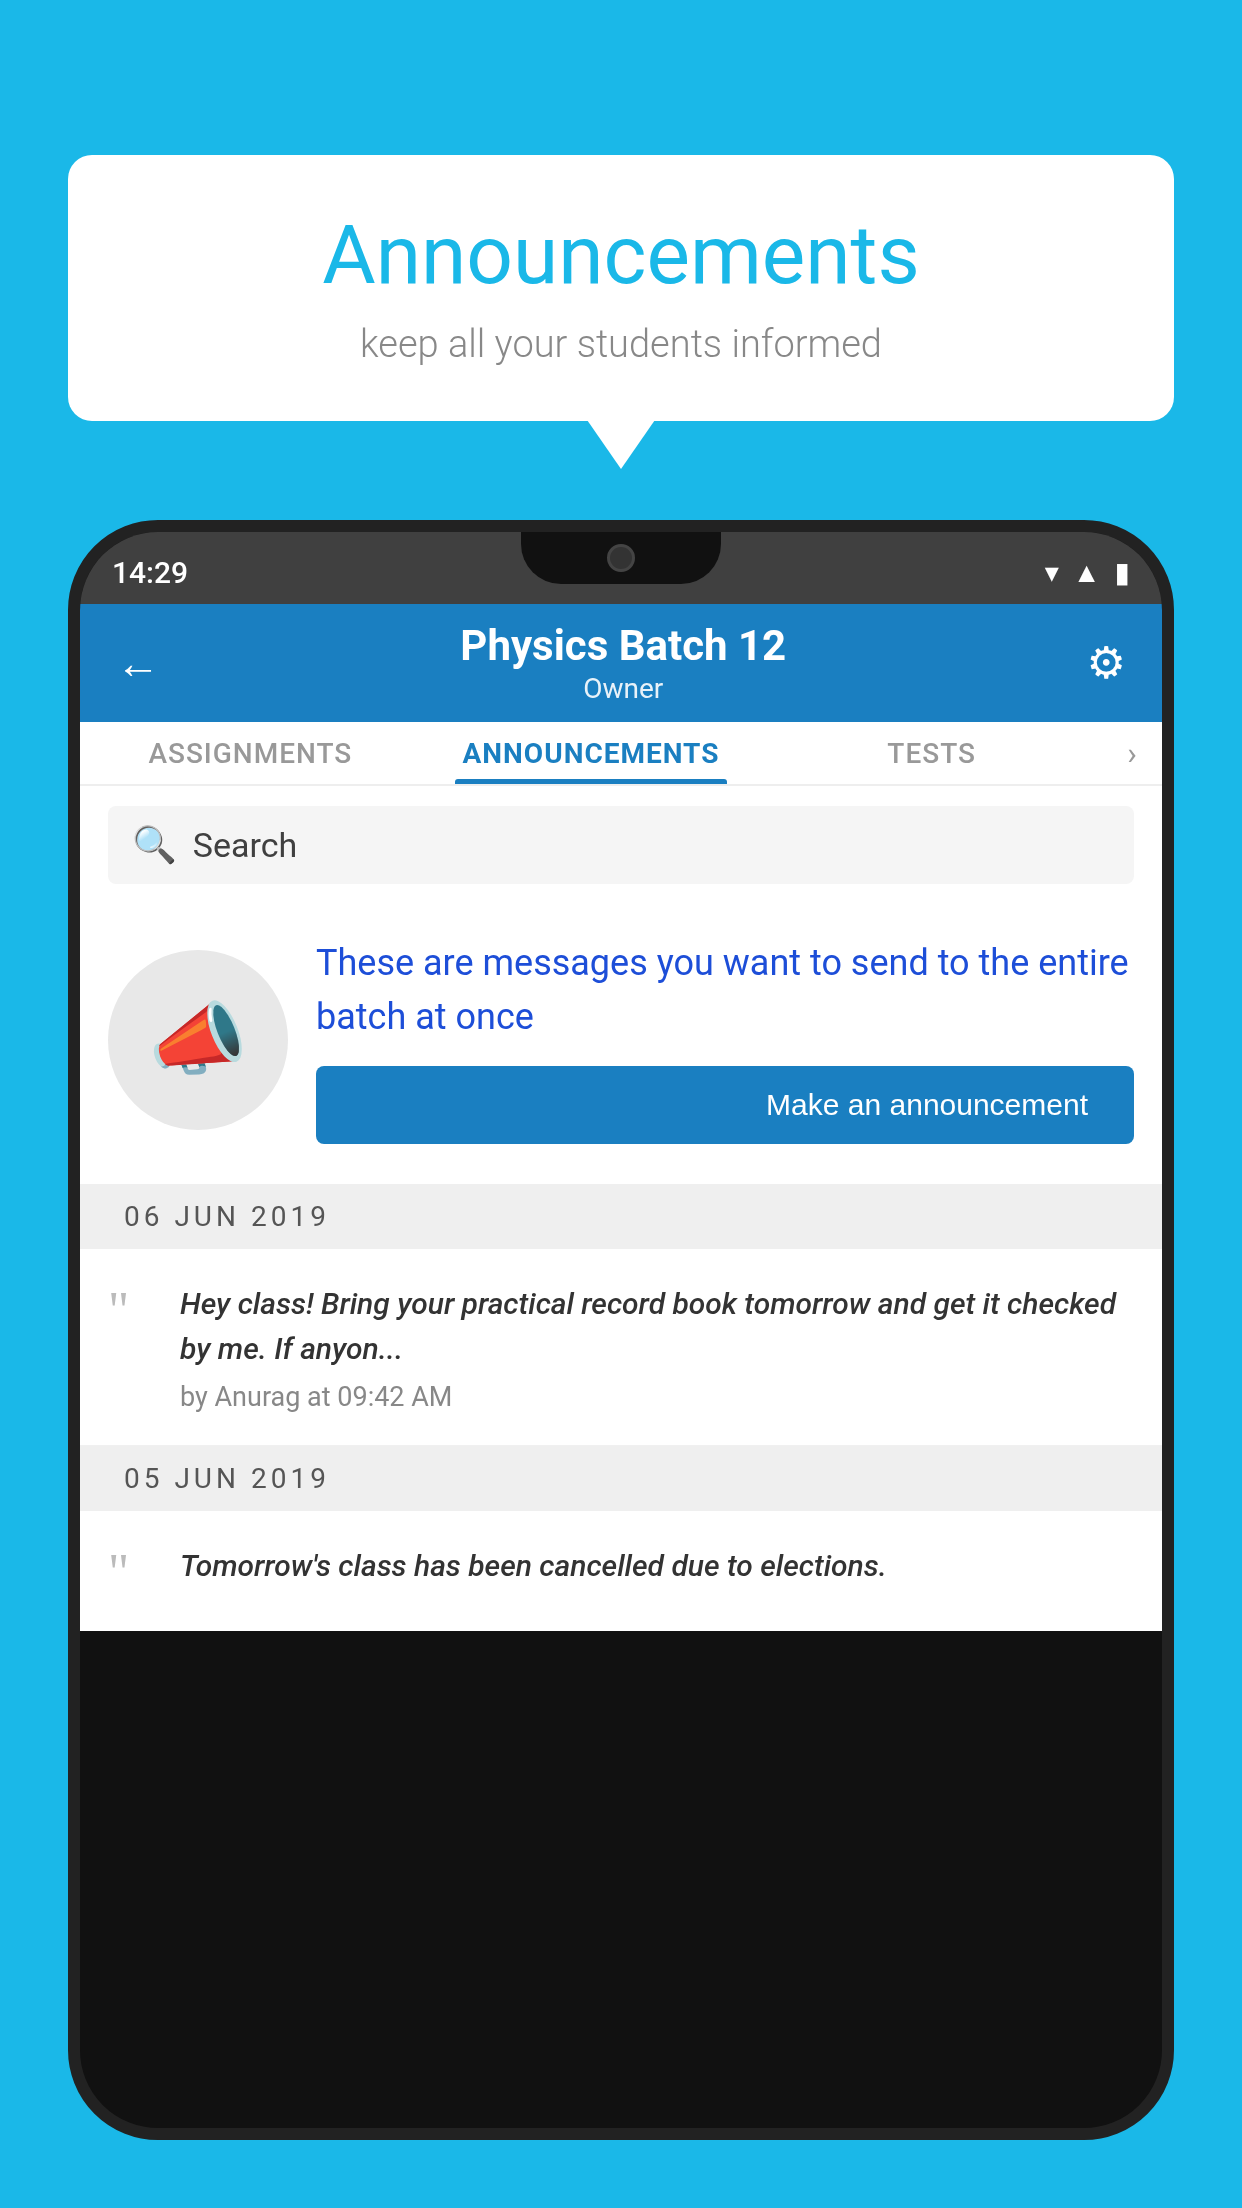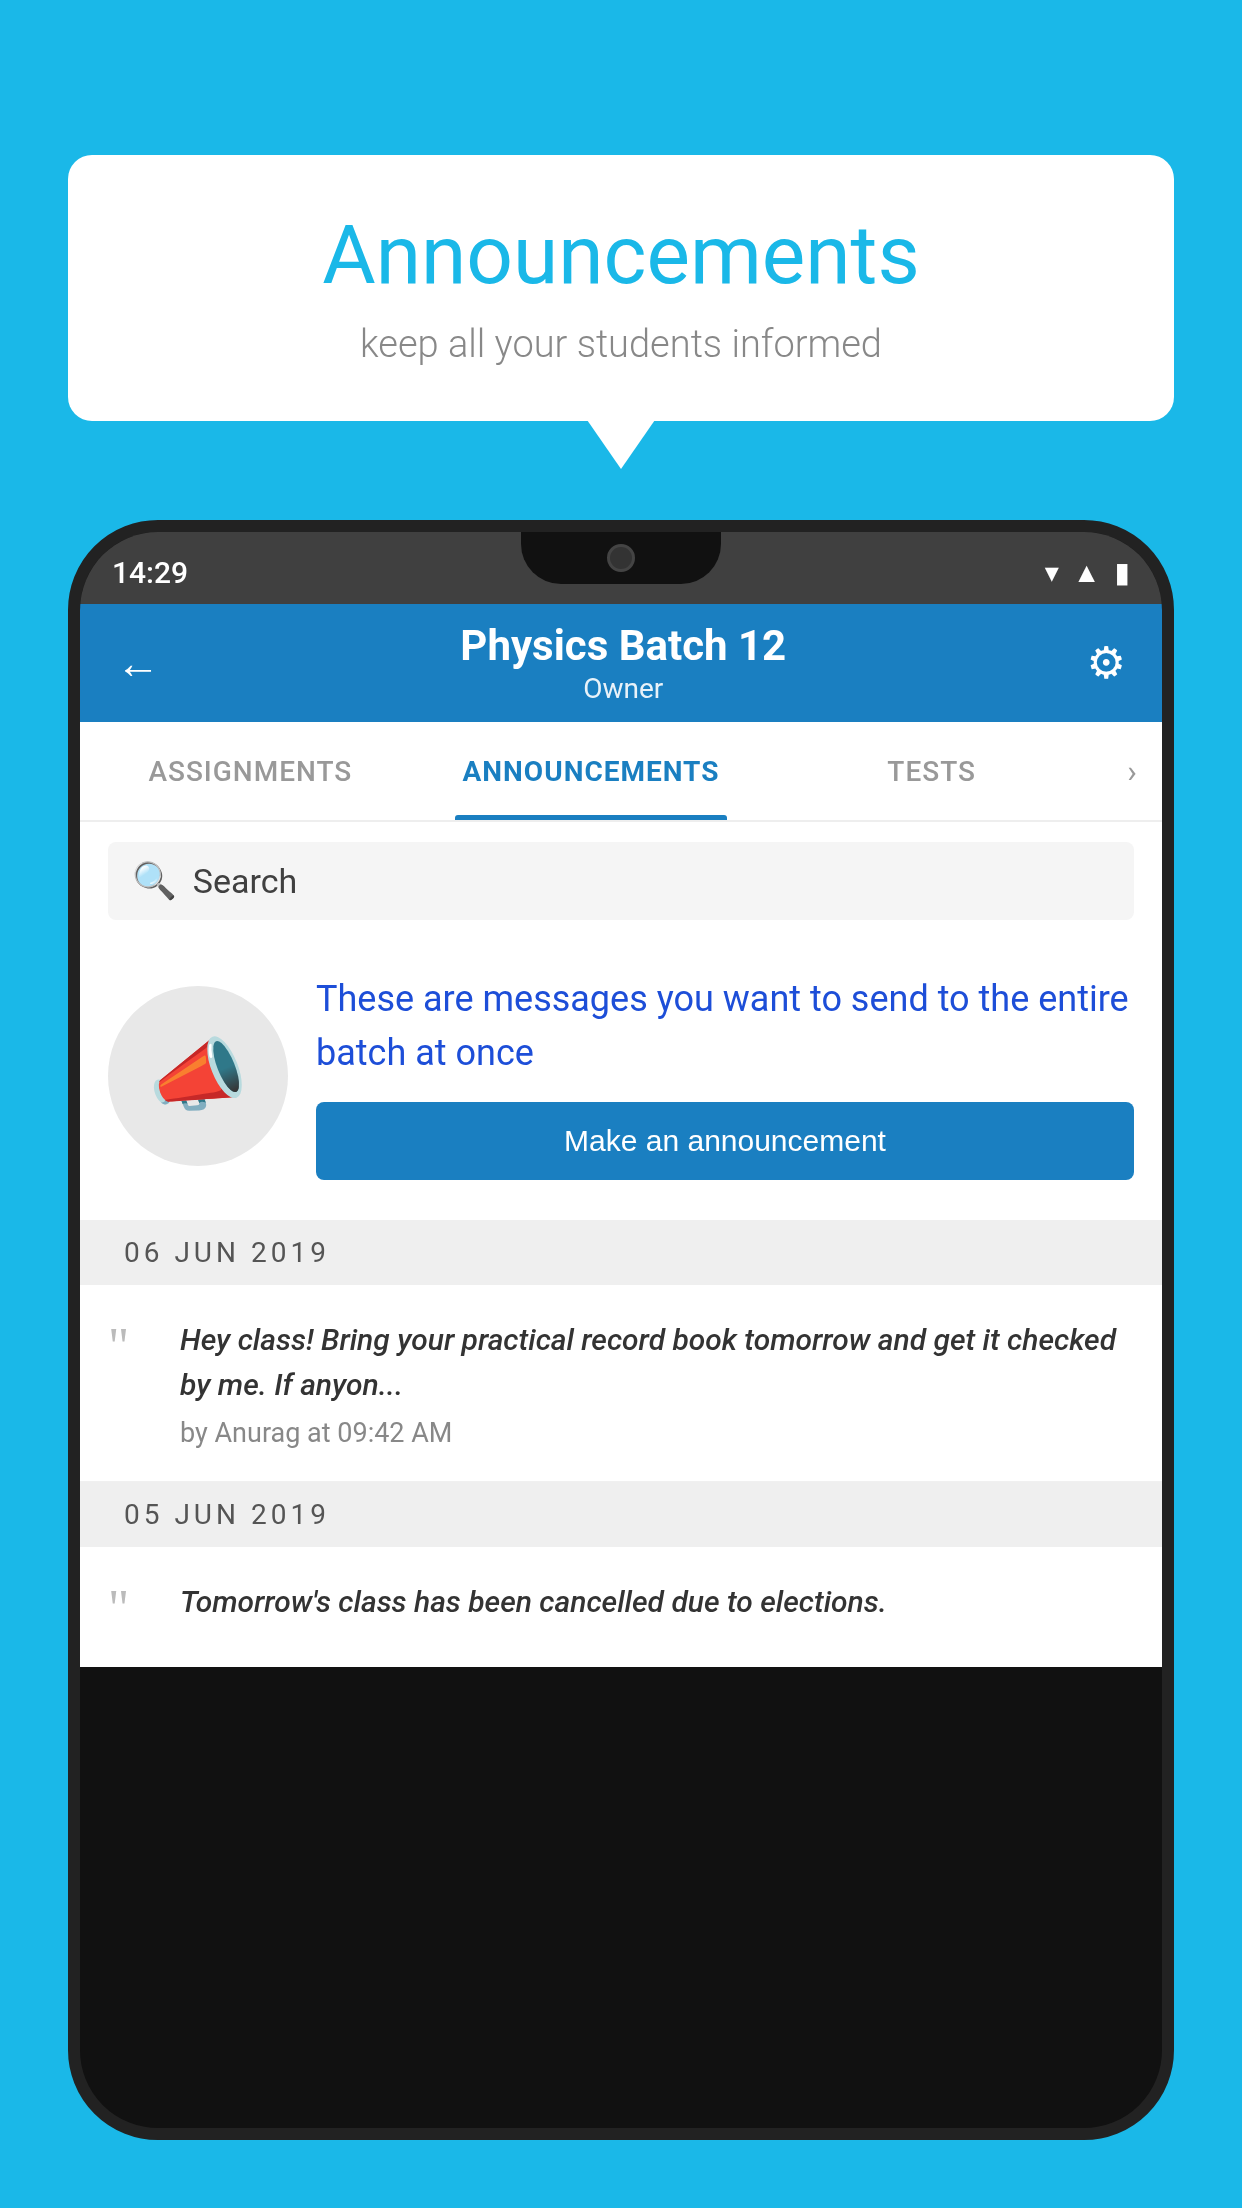--- a/index.html
+++ b/index.html
@@ -163,21 +163,21 @@
     .gear-icon {
       color: white;
       font-size: 44px;
     }
 
     
     .tabs-bar {
       background: white;
       display: flex;
       border-bottom: 2px solid #eee;
-      height: 100px;
+      height: 64px;
     }
 
     .tab-item {
       flex: 1;
       display: flex;
       align-items: center;
       justify-content: center;
       font-size: 28px;
       color: #999;
       font-weight: 500;
@@ -278,25 +278,26 @@
       color: #1d4ed8;
       line-height: 1.5;
       margin-bottom: 22px;
     }
 
     .make-announcement-btn {
       background: #1a7fc1;
       color: white;
       border: none;
       border-radius: 8px;
-      padding: 22px 30px;
+      padding: 22px 46px;
       font-size: 30px;
       font-weight: 500;
       cursor: pointer;
       width: 100%;
+      text-align: right;
     }
 
     
     .date-separator {
       background: #efefef;
       padding: 16px 44px;
       font-size: 28px;
       color: #555;
       letter-spacing: 4px;
       font-weight: 400;

